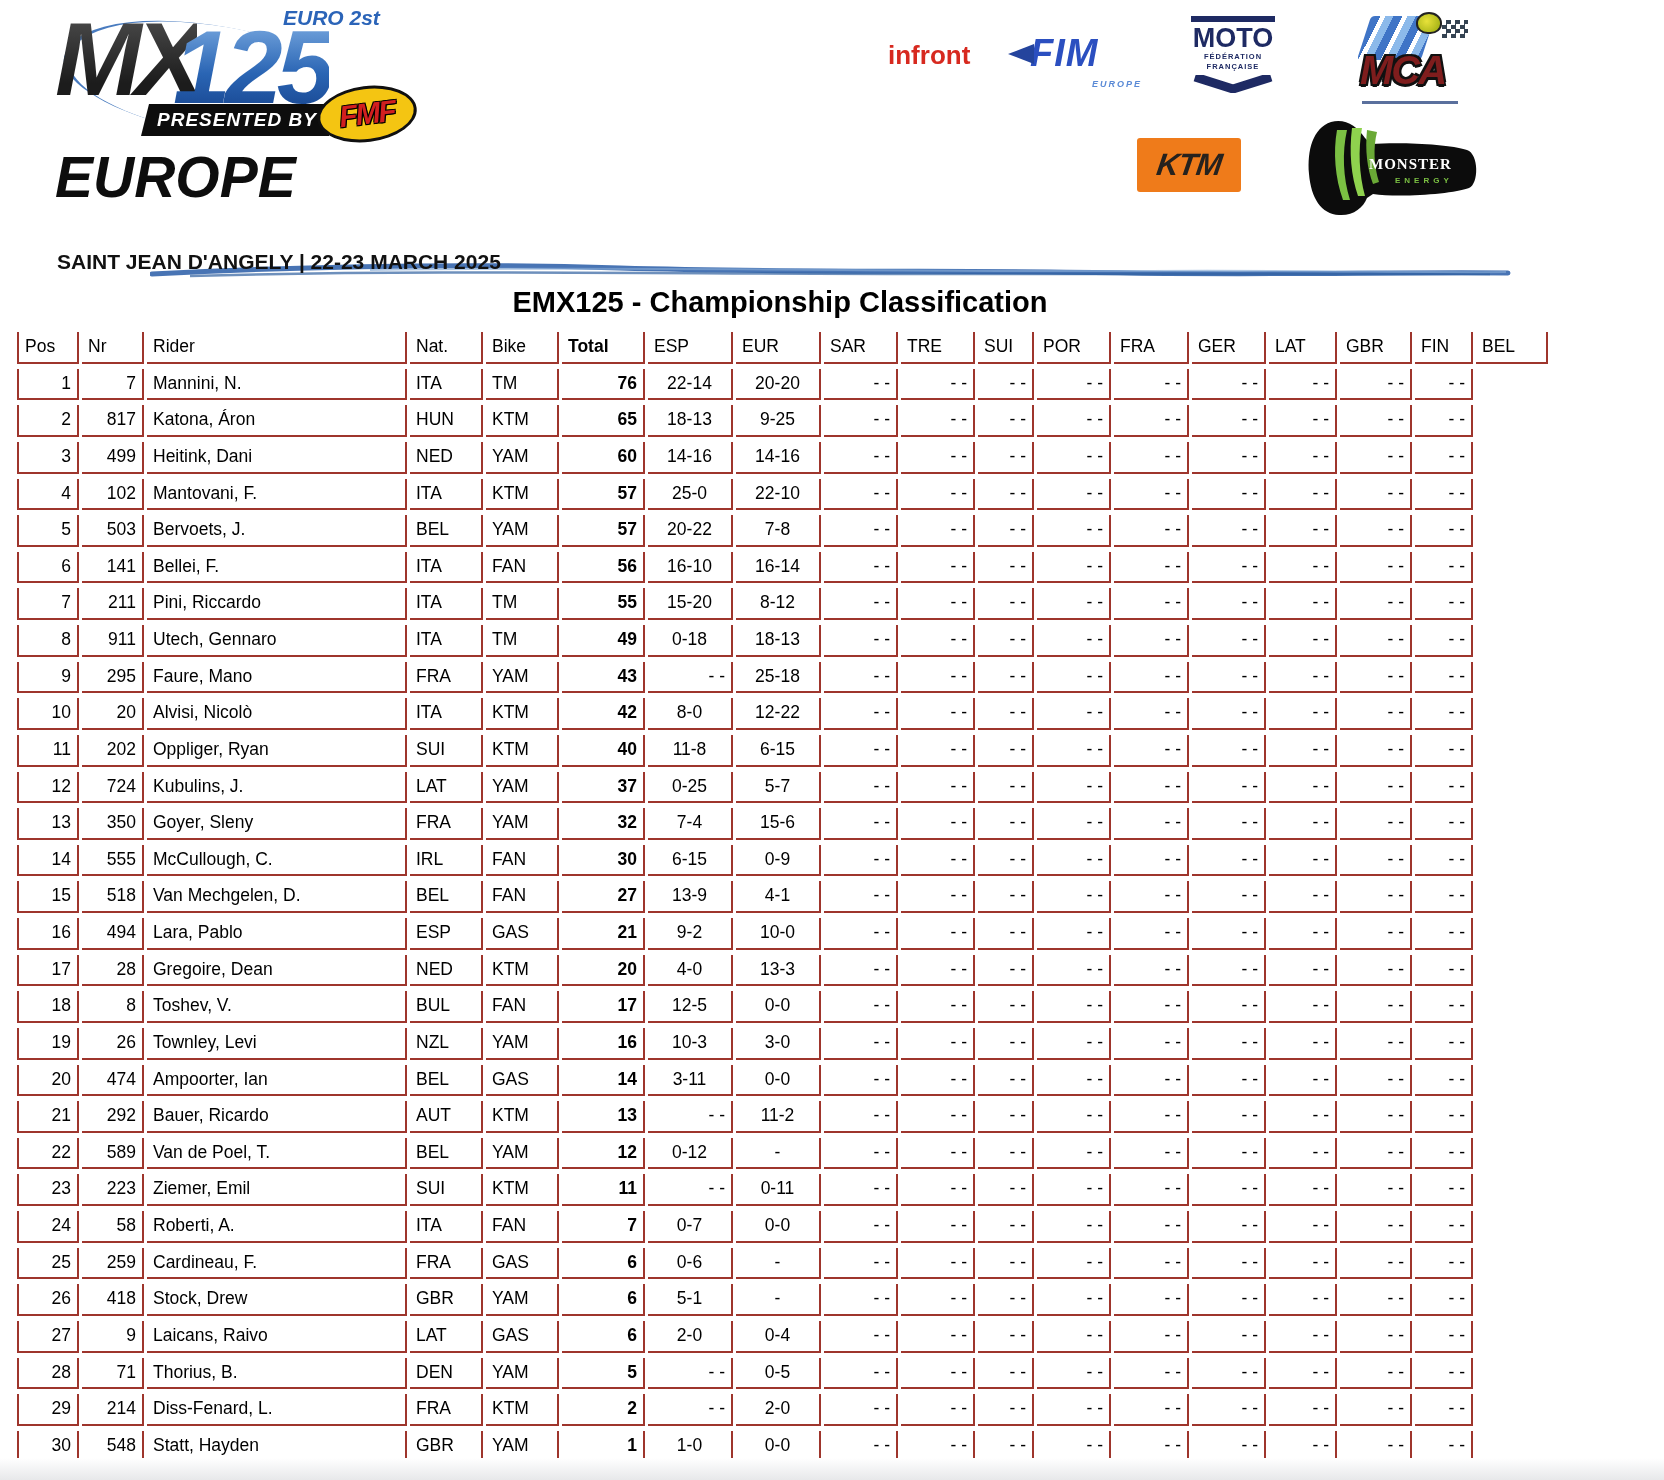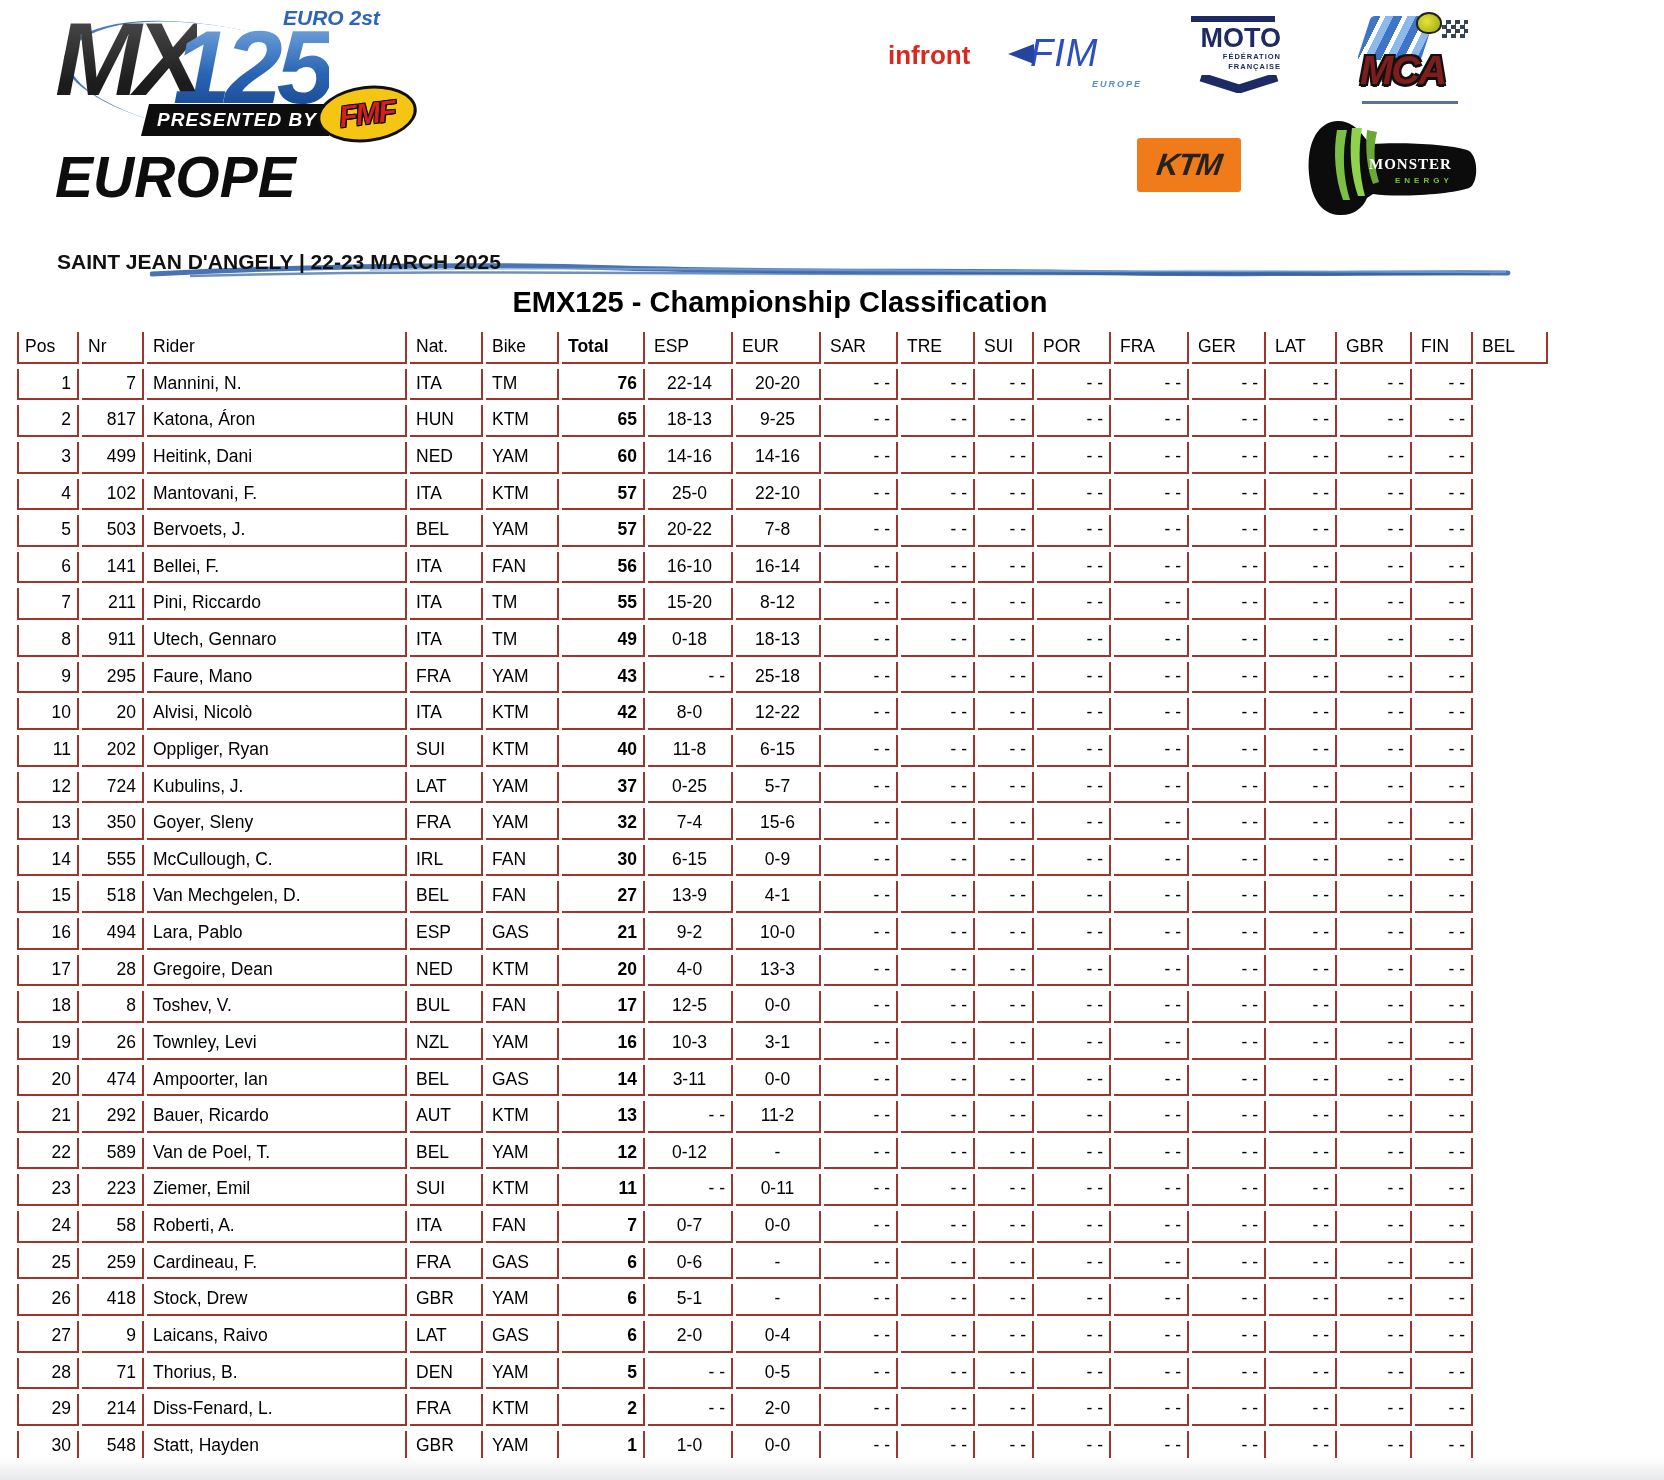--- a/index.html
+++ b/index.html
@@ -43,24 +43,24 @@
   .europe{position:absolute;left:55px;top:144px;font-style:italic;font-weight:900;
       font-size:57px;letter-spacing:0px;color:#0d0d0d;}
   .event{position:absolute;left:57px;top:210px;font-weight:700;font-size:21px;color:#111;margin-top:40px;}
 
   
   .infront{position:absolute;left:888px;top:40px;font-weight:800;font-size:26px;
       color:#d7291f;letter-spacing:0px;}
   .fim{position:absolute;left:1030px;top:32px;width:110px;}
   .fimflag{position:absolute;left:-22px;top:12px;width:0;height:0;
       border-top:10px solid transparent;border-bottom:10px solid transparent;border-right:26px solid #24449d;}
-  .fimtxt{font-style:italic;font-weight:400;font-size:38px;color:var(--fimblue);letter-spacing:1px;}
+  .fimtxt{font-style:italic;font-weight:700;font-size:38px;color:var(--fimblue);letter-spacing:1px;}
   .fimsub{position:absolute;right:-2px;bottom:-14px;font-style:italic;font-weight:700;
       font-size:9px;color:#5a8ad6;letter-spacing:2px;}
-  .ffm{position:absolute;left:1185px;top:16px;width:96px;text-align:right;color:var(--navy);}
+  .ffm{position:absolute;left:1185px;top:16px;width:96px;text-align:center;color:var(--navy);}
   .ffmbar{height:6px;background:var(--navy);margin:0 6px 3px 6px;}
   .ffmtitle{font-weight:900;font-size:27px;letter-spacing:0px;line-height:1;}
   .ffmsub{font-weight:700;font-size:7.5px;letter-spacing:1px;line-height:1.3;}
   .ffmchev{margin-top:3px;}
   .mca{position:absolute;left:1358px;top:12px;width:110px;height:92px;}
   .mcastripe{position:absolute;left:6px;top:4px;width:64px;height:44px;
       background:repeating-linear-gradient(100deg,#2a65c0 0 9px,#ffffff 9px 14px,#7fb2e8 14px 22px);
       transform:skewX(-18deg);border-radius:4px;opacity:.9;}
   .mcahelmet{position:absolute;left:58px;top:0px;width:26px;height:22px;border-radius:50% 50% 45% 45%;
       background:radial-gradient(circle at 40% 40%,#e8e23a,#97a80f);border:2px solid #222;}
@@ -572,21 +572,21 @@
         <td class="al-right nob"></td>
       </tr>
       <tr>
         <td class="al-right">19</td>
         <td class="al-right">26</td>
         <td class="al-left">Townley, Levi</td>
         <td class="al-left">NZL</td>
         <td class="al-left">YAM</td>
         <td class="al-right b">16</td>
         <td class="al-center">10-3</td>
-        <td class="al-center">3-1</td>
+        <td class="al-center">3-0</td>
         <td class="al-right">- -</td>
         <td class="al-right">- -</td>
         <td class="al-right">- -</td>
         <td class="al-right">- -</td>
         <td class="al-right">- -</td>
         <td class="al-right">- -</td>
         <td class="al-right">- -</td>
         <td class="al-right">- -</td>
         <td class="al-right">- -</td>
         <td class="al-right nob"></td>

